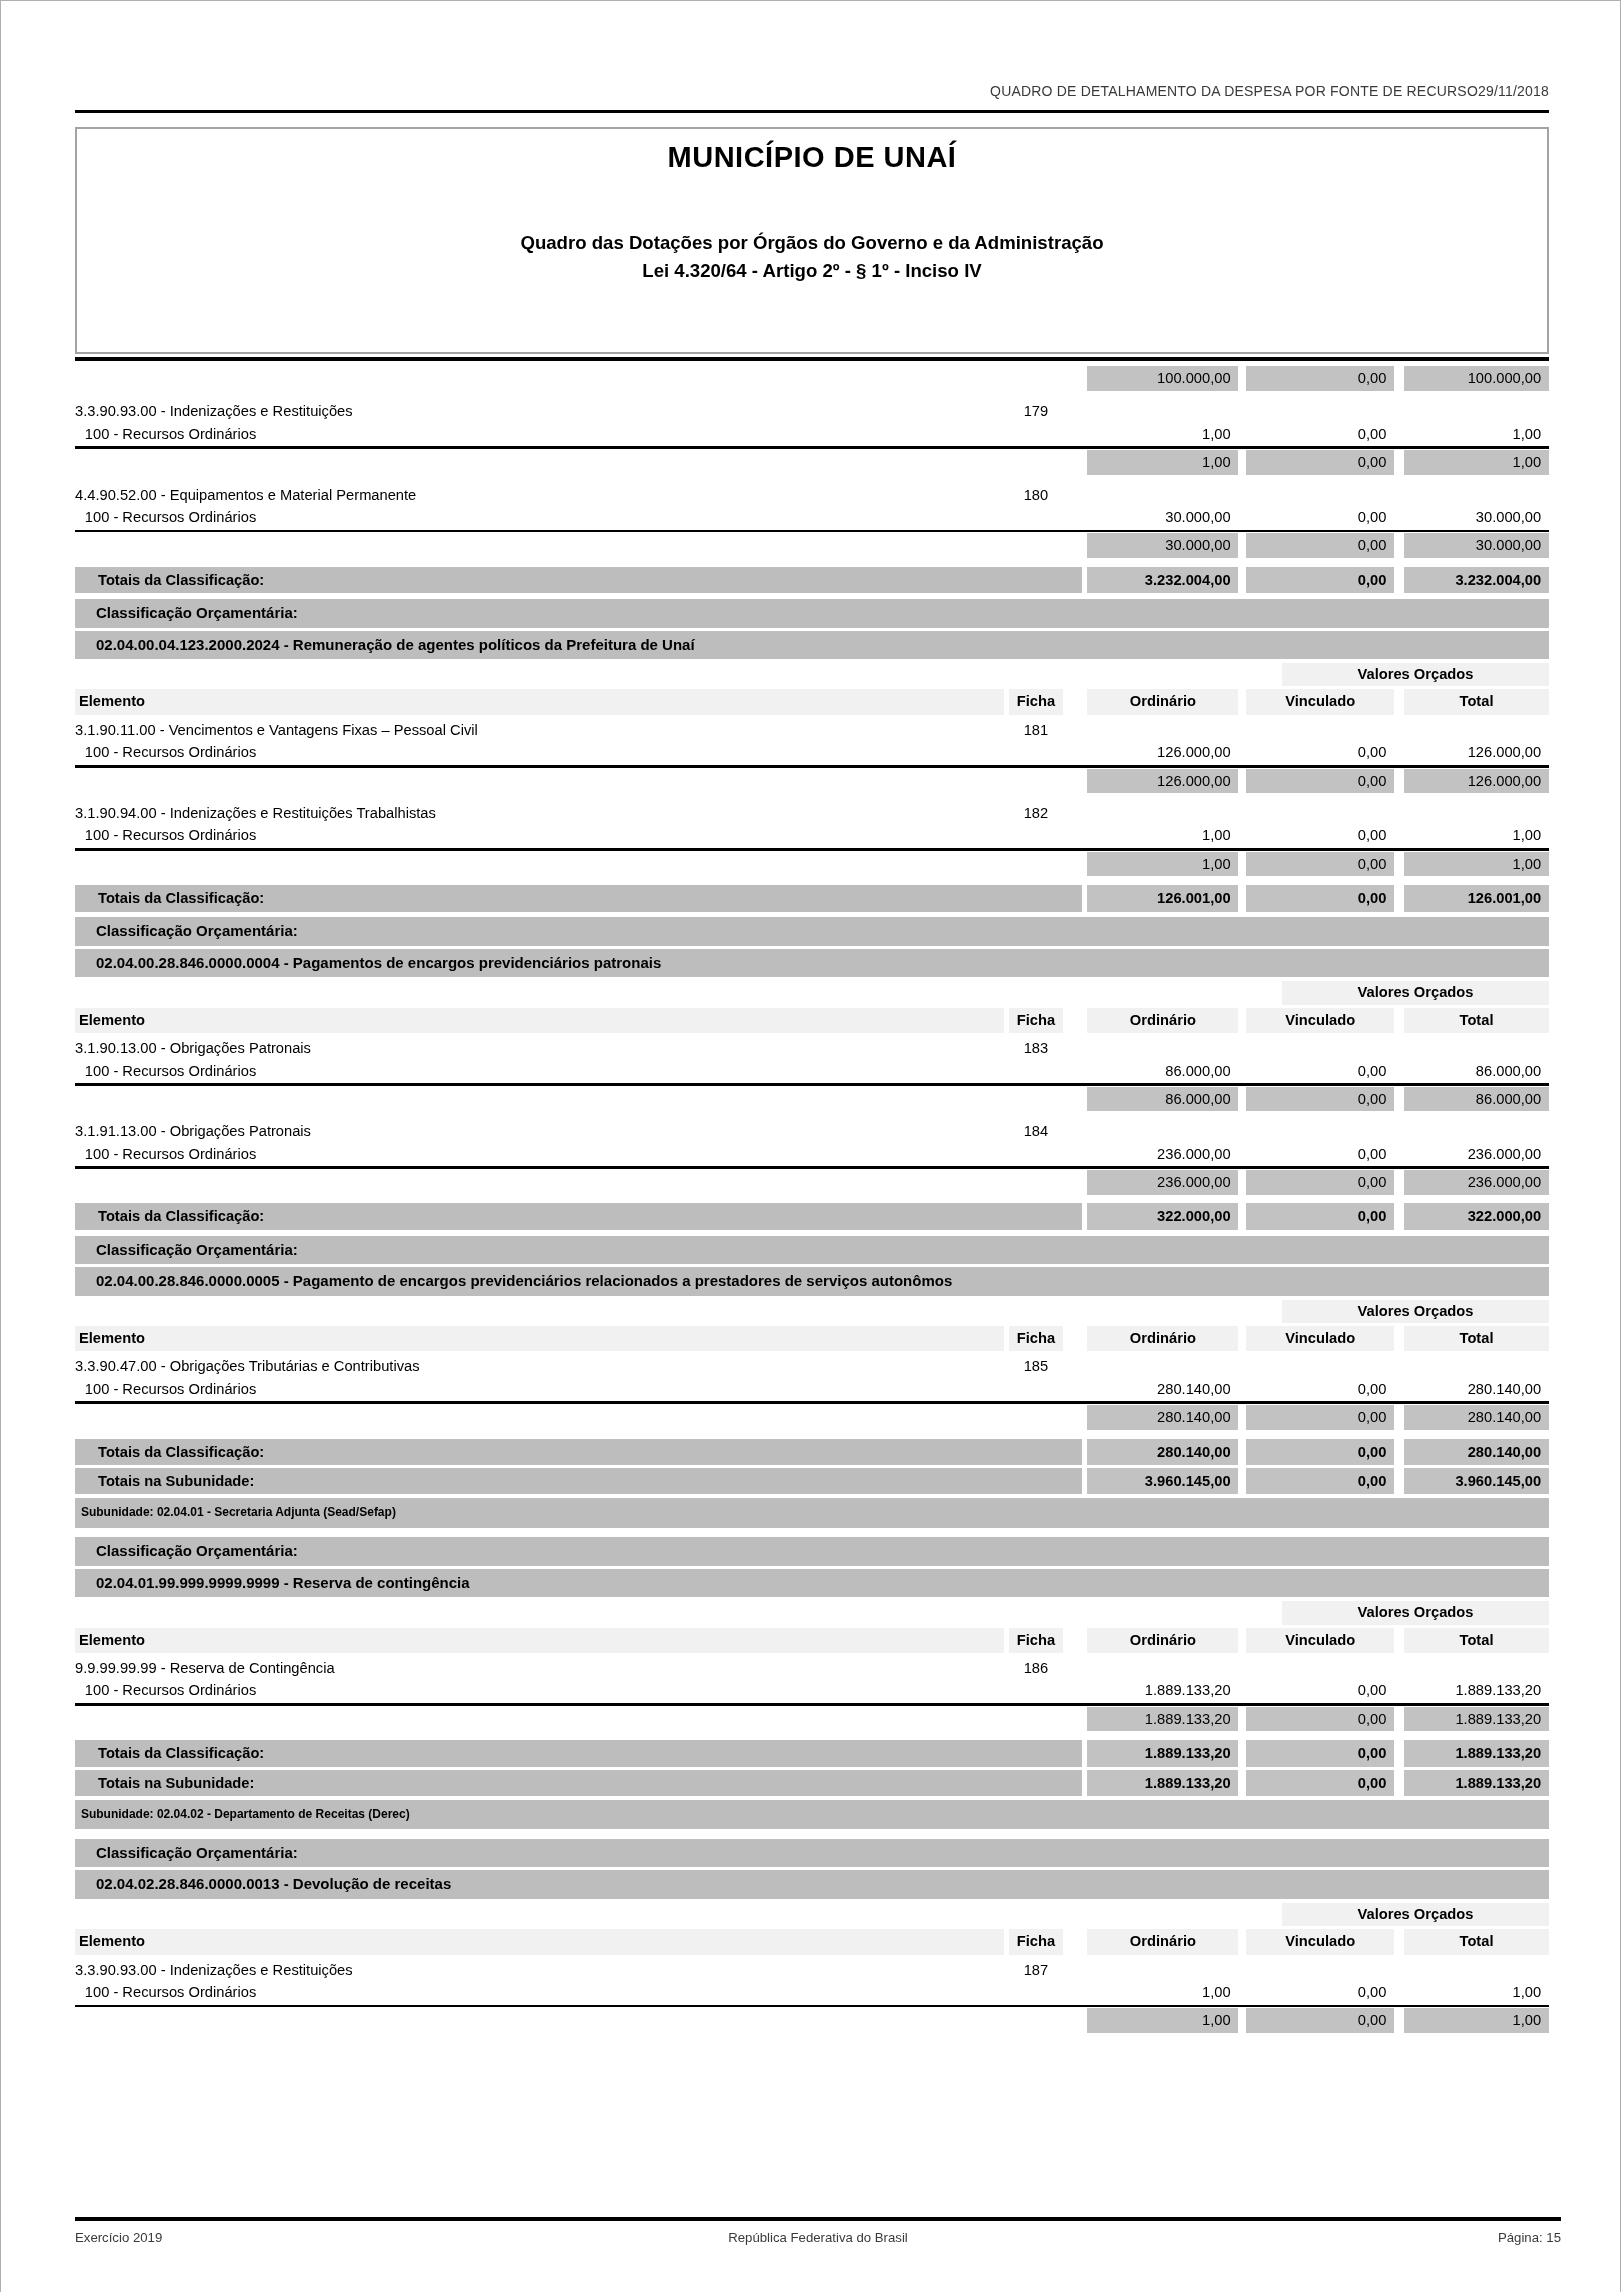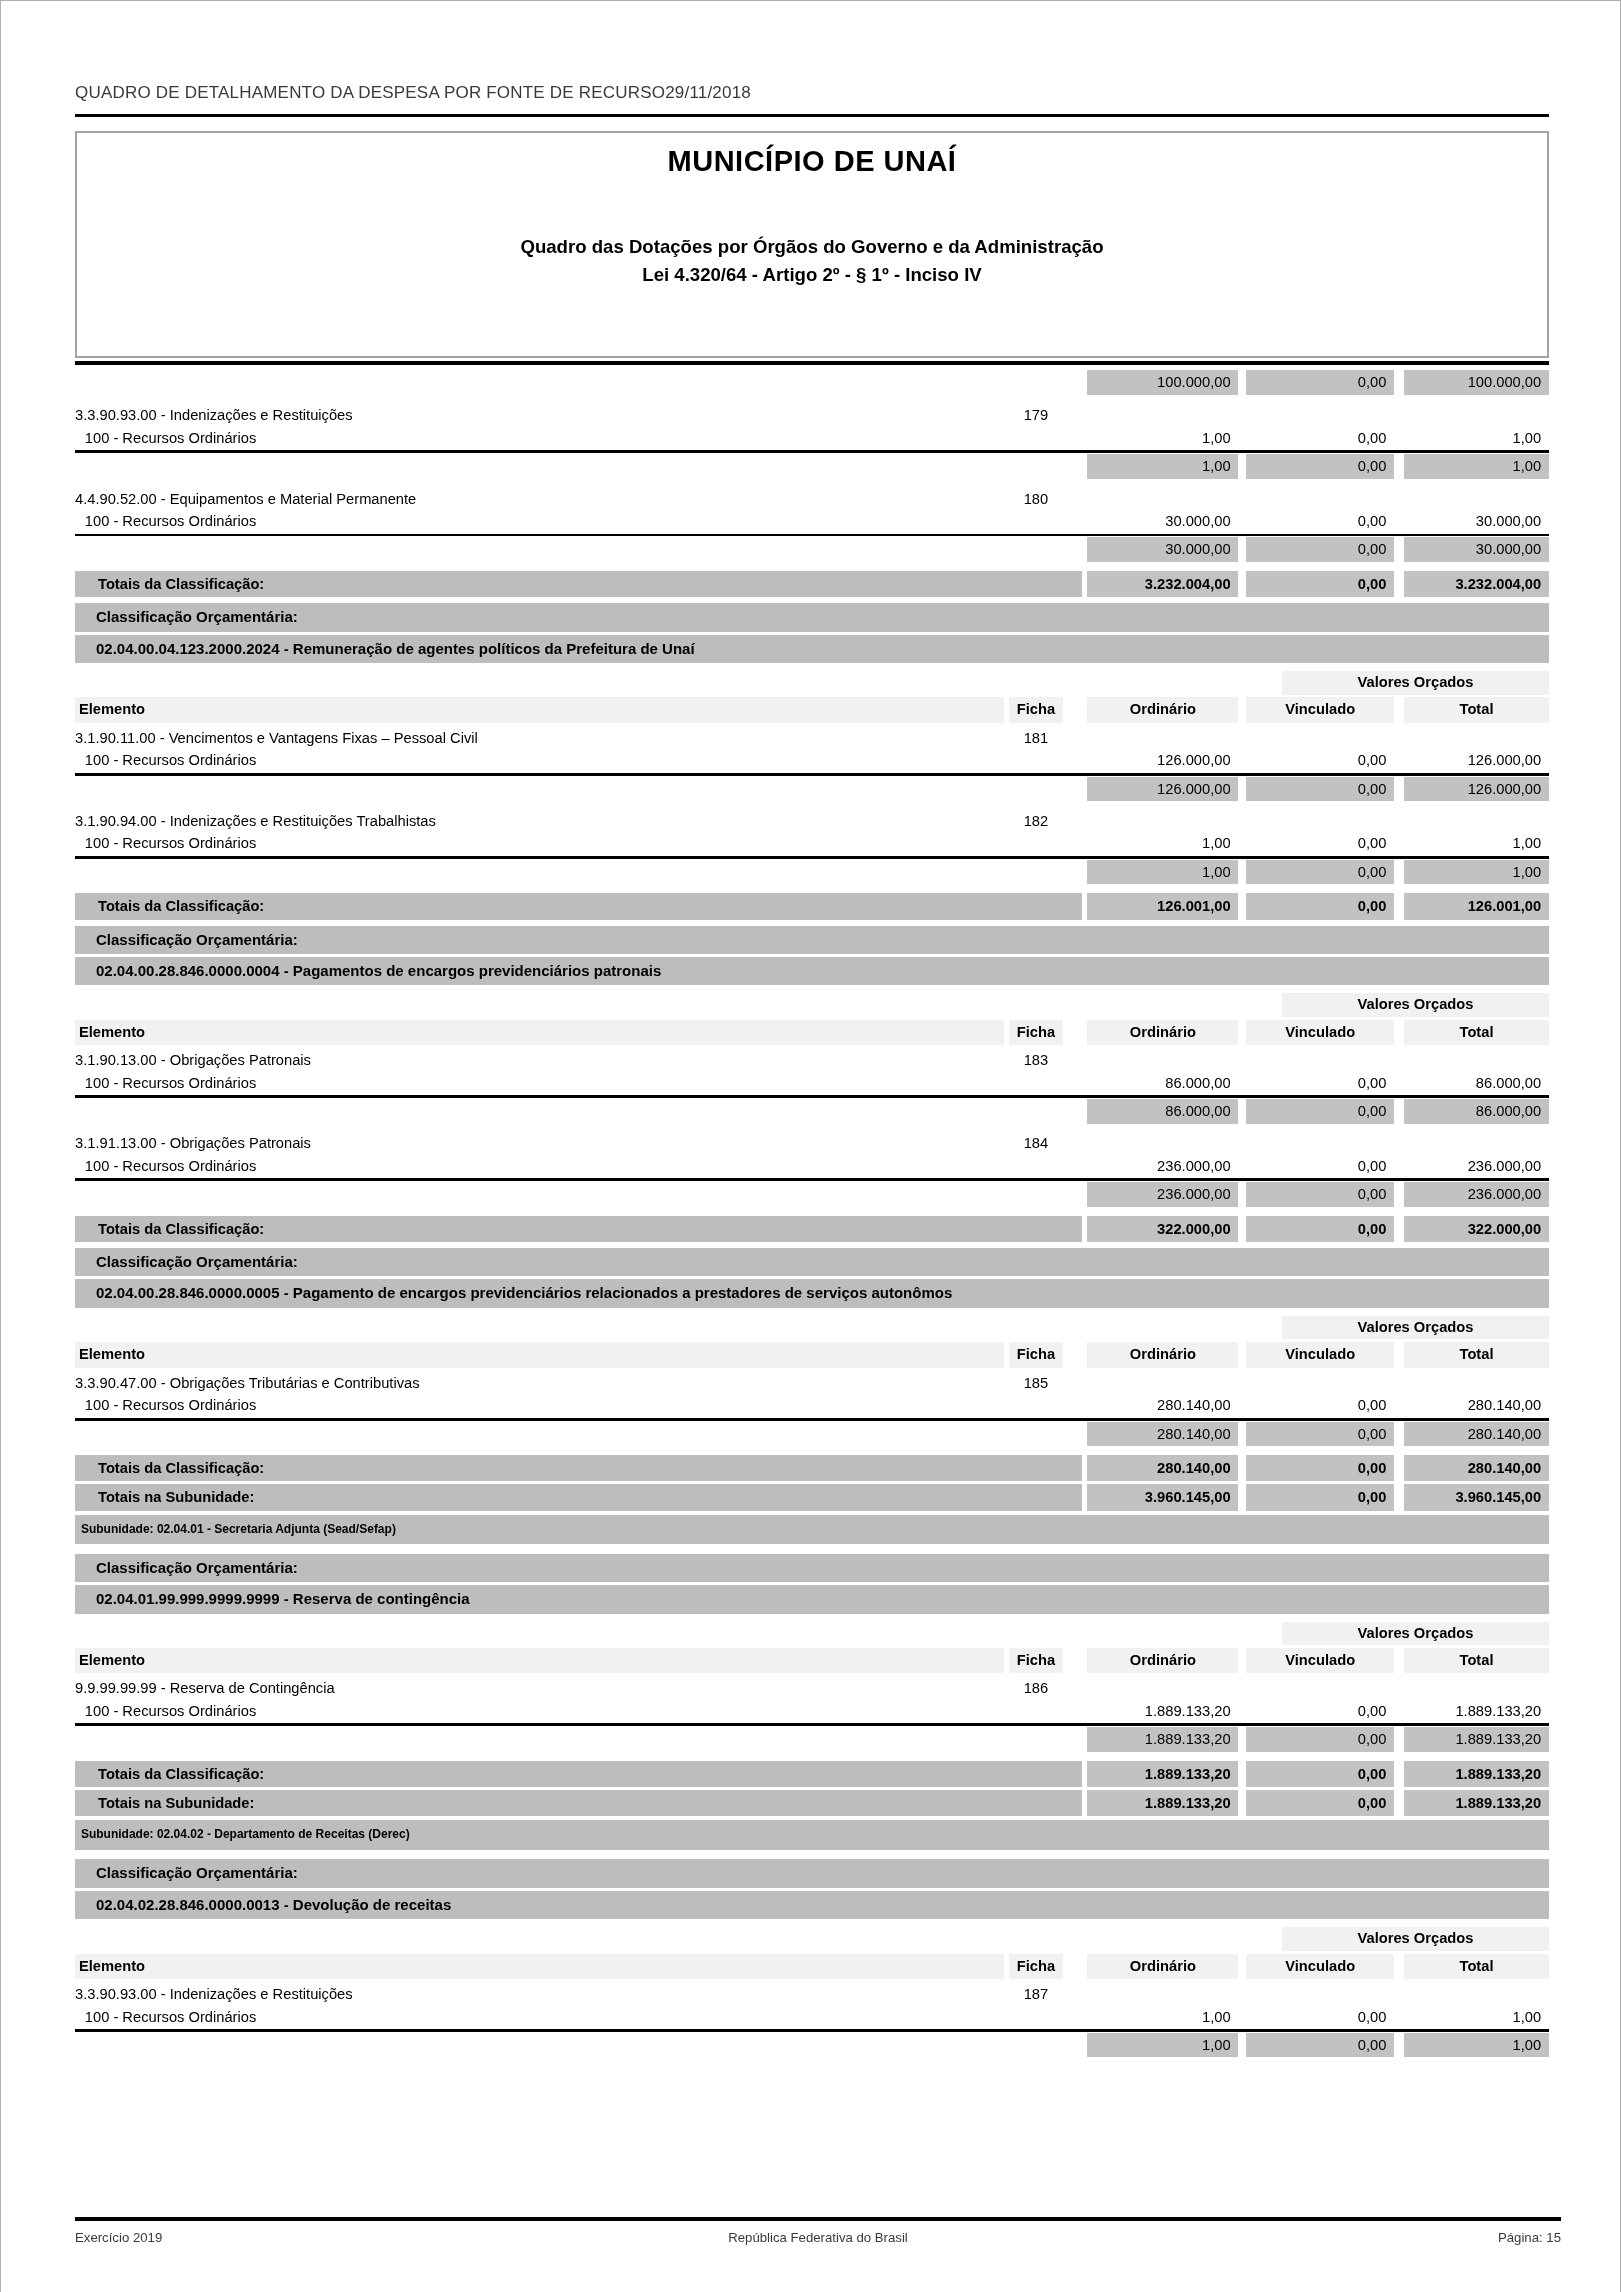--- a/index.html
+++ b/index.html
@@ -8,22 +8,22 @@
     --light:#f1f1f1;
     --ink:#000000;
   }
   html,body{margin:0;padding:0;background:#e8e8e8;}
   .page{
     width:1621px;height:2293px;position:relative;background:#ffffff;
     font-family:"Liberation Sans", sans-serif;color:var(--ink);
     border:1px solid #b0b0b0;box-sizing:border-box;overflow:hidden;
   }
   
-  .page-header{display:flex;justify-content:flex-start;align-items:flex-end;
-    padding:82px 71px 0 74px;font-size:17px;color:#3a3a3a;letter-spacing:0.2px;}
+  .page-header{display:flex;justify-content:flex-end;align-items:flex-end;
+    padding:82px 71px 0 74px;font-size:14px;color:#3a3a3a;letter-spacing:0.2px;}
   .header-rule{height:2.9px;background:#000;margin:10.8px 71px 0 74px;}
   
   .title-box{margin:14.7px 71px 0 74px;border:2px solid #a3a3a3;height:227px;
     box-sizing:border-box;text-align:center;}
   .title{font-size:29px;font-weight:bold;margin-top:11.8px;letter-spacing:0.5px;}
   .subtitle{font-size:18.6px;font-weight:bold;margin-top:55px;line-height:27.4px;}
   .box-rule{height:3.9px;background:#000;margin:2.9px 71px 0 74px;}
   
   #content{margin:4.9px 71px 0 74px;}
   .row{display:flex;align-items:flex-start;font-size:14.7px;line-height:22.5px;}
@@ -42,21 +42,21 @@
   
   .tot-row{margin-bottom:2.9px;font-weight:bold;}
   .tot-row .c-left{flex:1;background:var(--band);padding-left:23px;min-height:26.5px;line-height:26.5px;}
   .tot-row .c-ord{margin-left:5.9px;}
   .tot-row .box{min-height:26.5px;line-height:26.5px;}
   .sec-band{margin:5.9px 0 3.9px;font-weight:bold;font-size:15px;}
   .sec-band .bar{background:var(--band);line-height:26.5px;min-height:26.5px;padding:1px 21px;}
   .sec-band .bar + .bar{margin-top:2.9px;}
   .sub-band{margin:3.9px 0 9.8px;padding:2.9px 5.9px;font-weight:bold;font-size:12px;line-height:23.5px;background:var(--band);}
   
-  .thead{margin-bottom:3.9px;margin-top:8px;}
+  .thead{margin-bottom:3.9px;}
   .valores-box{width:267px;margin-left:24.5px;background:var(--light);
     text-align:center;font-weight:bold;line-height:23.5px;min-height:23.5px;}
   .colhead{margin-top:2.9px;font-weight:bold;border-radius:11px;}
   .colhead > div{background:var(--light);line-height:25.5px;min-height:25.5px;}
   .colhead .c-elem{padding-left:3.9px;}
   .colhead .c-ficha,.colhead .c-ord,.colhead .c-vin,.colhead .c-tot{text-align:center;}
   
   .footer{position:absolute;left:74px;right:59px;top:2168px;margin-top:48px;}
   .footer-rule{height:3.9px;background:#000;}
   .footer-row{display:flex;margin-top:8.8px;font-size:13.2px;color:#3a3a3a;}

